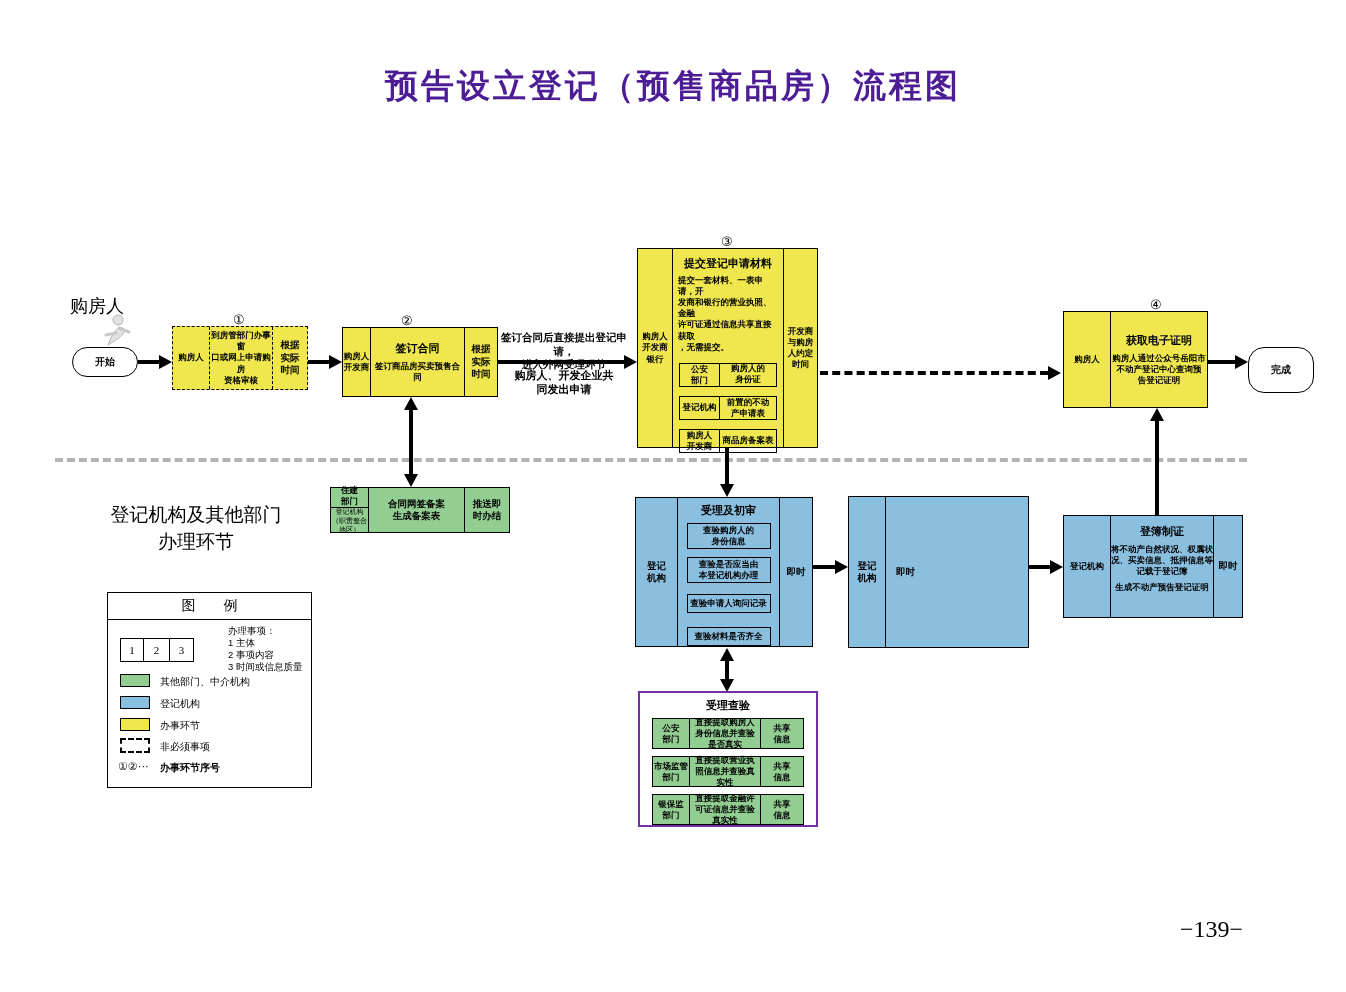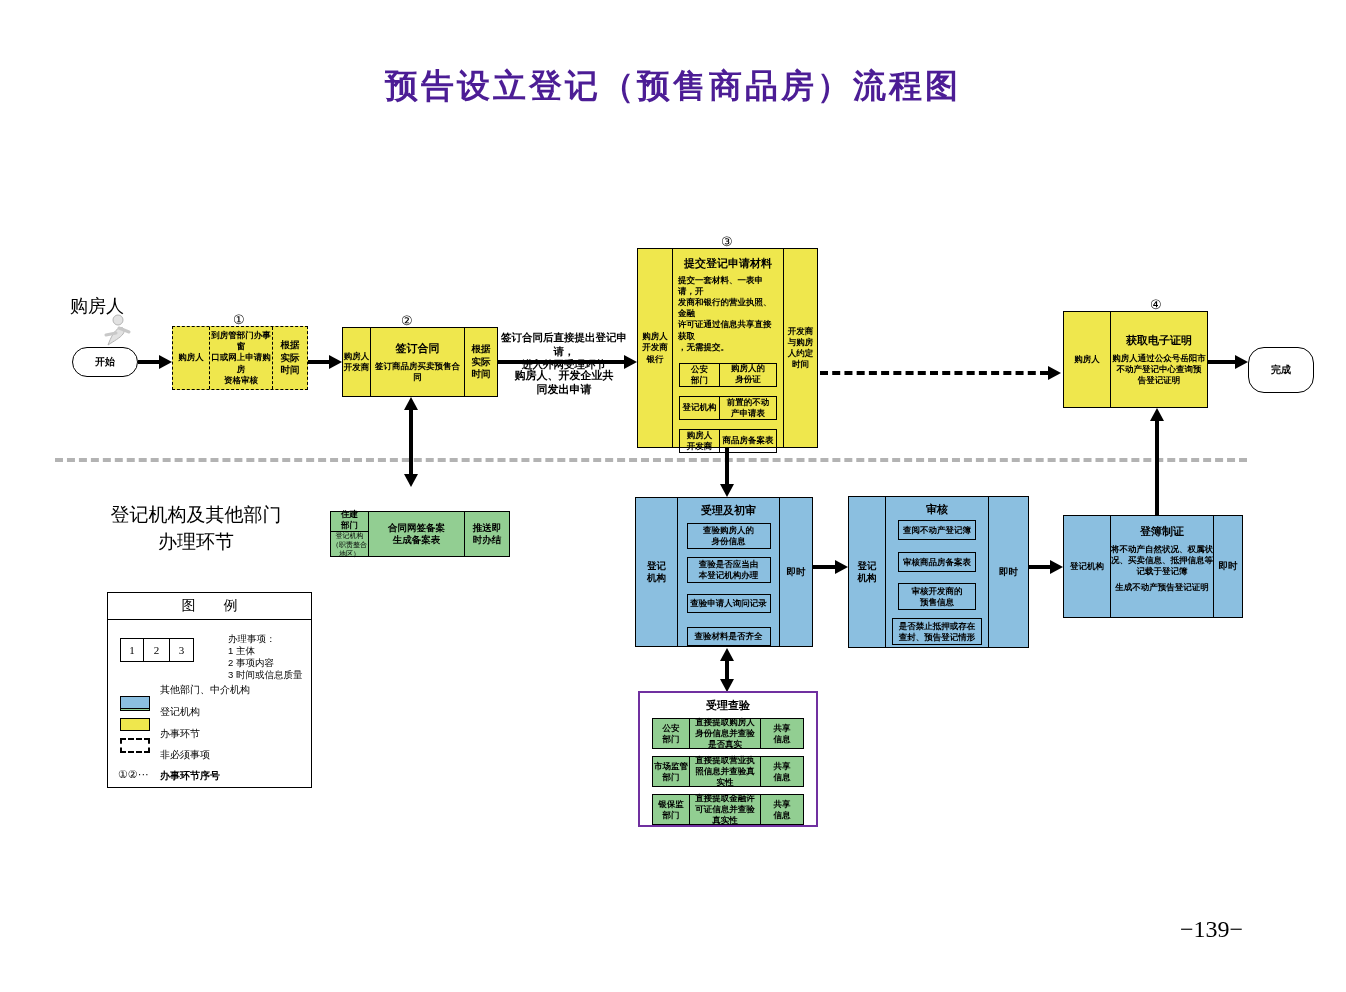--- a/index.html
+++ b/index.html
@@ -16,21 +16,21 @@
   .b { font-weight:bold; }
   .t7 { font-size:7px; line-height:1.25; }
   .t8 { font-size:8.5px; line-height:1.3; }
   .t9 { font-size:9.5px; line-height:1.3; }
   .t10 { font-size:10.5px; line-height:1.3; }
   .t11 { font-size:11px; line-height:1.3; }
   .t12 { font-size:11px; line-height:1.3;text-align:right; }
 
   .fbox { position:absolute; display:flex; border:1.6px solid #000; }
   .yellow { background:#efe74d; }
-  .green  { background:#92ce92;margin-top:24px; }
+  .green  { background:#92ce92; }
   .blue   { background:#8bbfe0; }
   .fbox .cell { border-right:1.6px solid #000; display:flex; flex-direction:column;
                 align-items:center; justify-content:center; text-align:center; }
   .fbox .cell:last-child { border-right:none; }
   .dashedbox { border-style:dashed; }
   .dashedbox .cell { border-right-style:dashed; }
 
   .ibox { display:flex; border:1.3px solid #000; }
   .ibox .ic { border-right:1.3px solid #000; display:flex; align-items:center;
               justify-content:center; text-align:center; }
@@ -58,21 +58,21 @@
   .lane-top { position:absolute; left:70px; top:294px; font-size:18px; }
   .lane-bottom { position:absolute; left:98px; top:502px; width:196px; text-align:center;
                  font-size:19px; line-height:1.4; }
 
   .legend { position:absolute; left:107px; top:592px; width:205px; height:196px;
             border:1.6px solid #000; background:#fff; }
   .legend-title { height:27px; border-bottom:1.6px solid #000; display:flex;
                   align-items:center; justify-content:center; font-weight:normal;
                   font-size:14px; white-space:pre; }
   .swatch { position:absolute; width:30px; height:13px; border:1px solid #000; }
-  .legend-label { position:absolute; font-size:10px;margin-top:8px; }
+  .legend-label { position:absolute; font-size:10px; }
 
   .pagenum { position:absolute; left:1180px; top:916px; font-family:"Liberation Serif", serif;
              font-size:24px; }
 </style>
 </head>
 <body>
 
 <div class="page">
 
   <div class="title" data-bind="title">预告设立登记（预售商品房）流程图</div>
@@ -237,37 +237,20 @@
       <div class="ibox" style="width:84px;height:19px;margin-top:14px;">
         <div class="ic t8 b" data-bind="boxes.accept.items.3" style="flex:1;">查验材料是否齐全</div>
       </div>
     </div>
     <div class="cell t9 b" data-bind="boxes.accept.time" style="flex:0 0 32px;">即时</div>
   </div>
 
   <div class="fbox blue" style="left:848px;top:496px;width:181px;height:152px;">
     <div class="cell t9 b" data-bind="boxes.review.actor" style="flex:0 0 37px;">登记
 机构</div>
-    <div class="cell" style="flex:1;justify-content:flex-start;padding-top:5px;">
-      <div class="t12 b" data-bind="boxes.review.title">审核</div>
-      <div class="ibox" style="width:78px;height:20px;margin-top:4px;">
-        <div class="ic t8 b" data-bind="boxes.review.items.0" style="flex:1;">查阅不动产登记簿</div>
-      </div>
-      <div class="ibox" style="width:78px;height:20px;margin-top:12px;">
-        <div class="ic t8 b" data-bind="boxes.review.items.1" style="flex:1;">审核商品房备案表</div>
-      </div>
-      <div class="ibox" style="width:78px;height:27px;margin-top:11px;">
-        <div class="ic t8 b" data-bind="boxes.review.items.2" style="flex:1;">审核开发商的
-预售信息</div>
-      </div>
-      <div class="ibox" style="width:90px;height:27px;margin-top:8px;">
-        <div class="ic t8 b" data-bind="boxes.review.items.3" style="flex:1;">是否禁止抵押或存在
-查封、预告登记情形</div>
-      </div>
-    </div>
     <div class="cell t9 b" data-bind="boxes.review.time" style="flex:0 0 39px;">即时</div>
   </div>
 
   <div class="fbox blue" style="left:1063px;top:515px;width:180px;height:103px;">
     <div class="cell t8 b" data-bind="boxes.register.actor" style="flex:0 0 47px;">登记机构</div>
     <div class="cell" style="flex:1;justify-content:flex-start;padding-top:8px;">
       <div class="t12 b" data-bind="boxes.register.title">登簿制证</div>
       <div class="t8 b" data-bind="boxes.register.desc1" style="margin-top:6px;">将不动产自然状况、权属状
 况、买卖信息、抵押信息等
 记载于登记簿</div>

